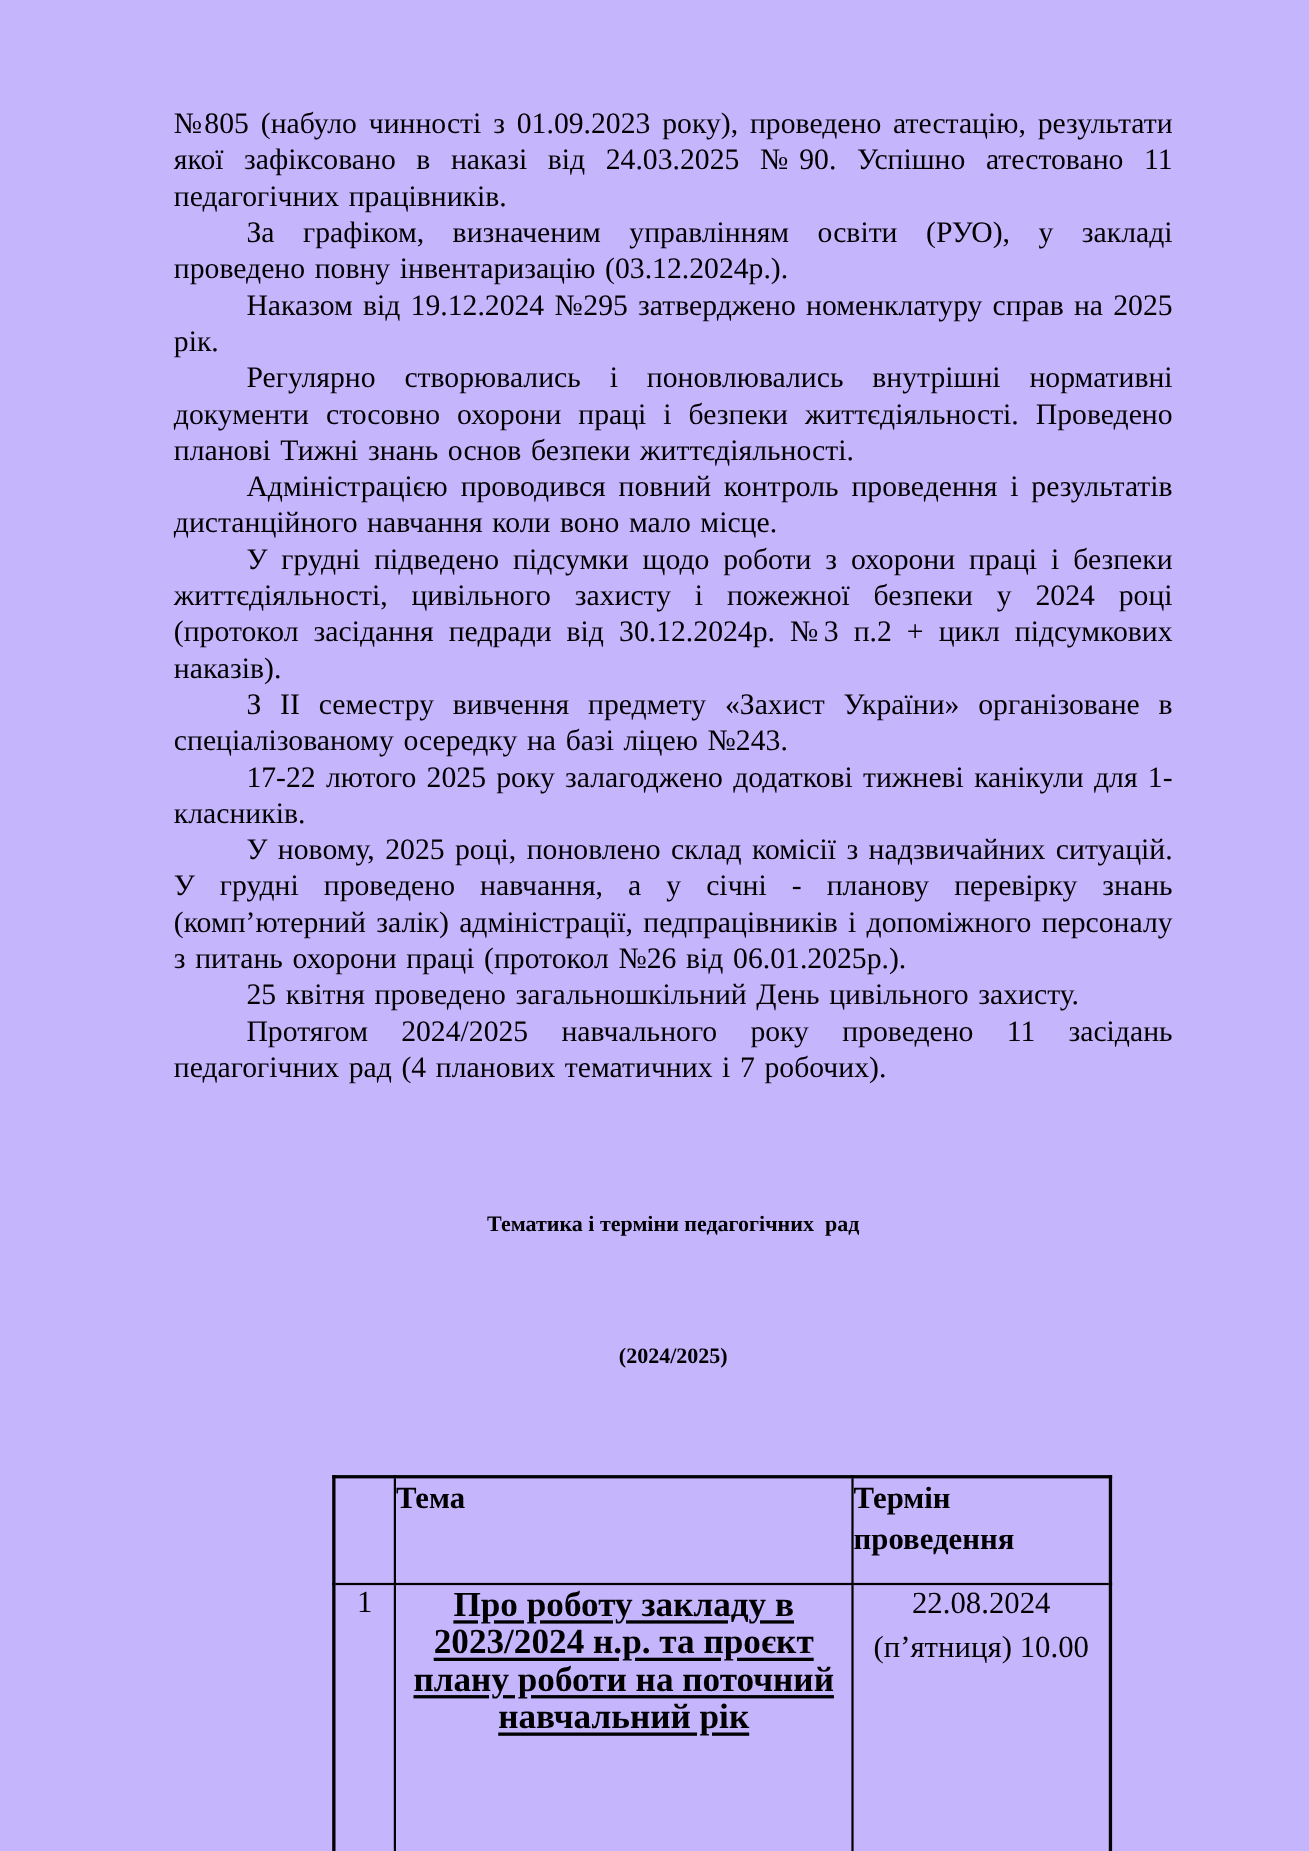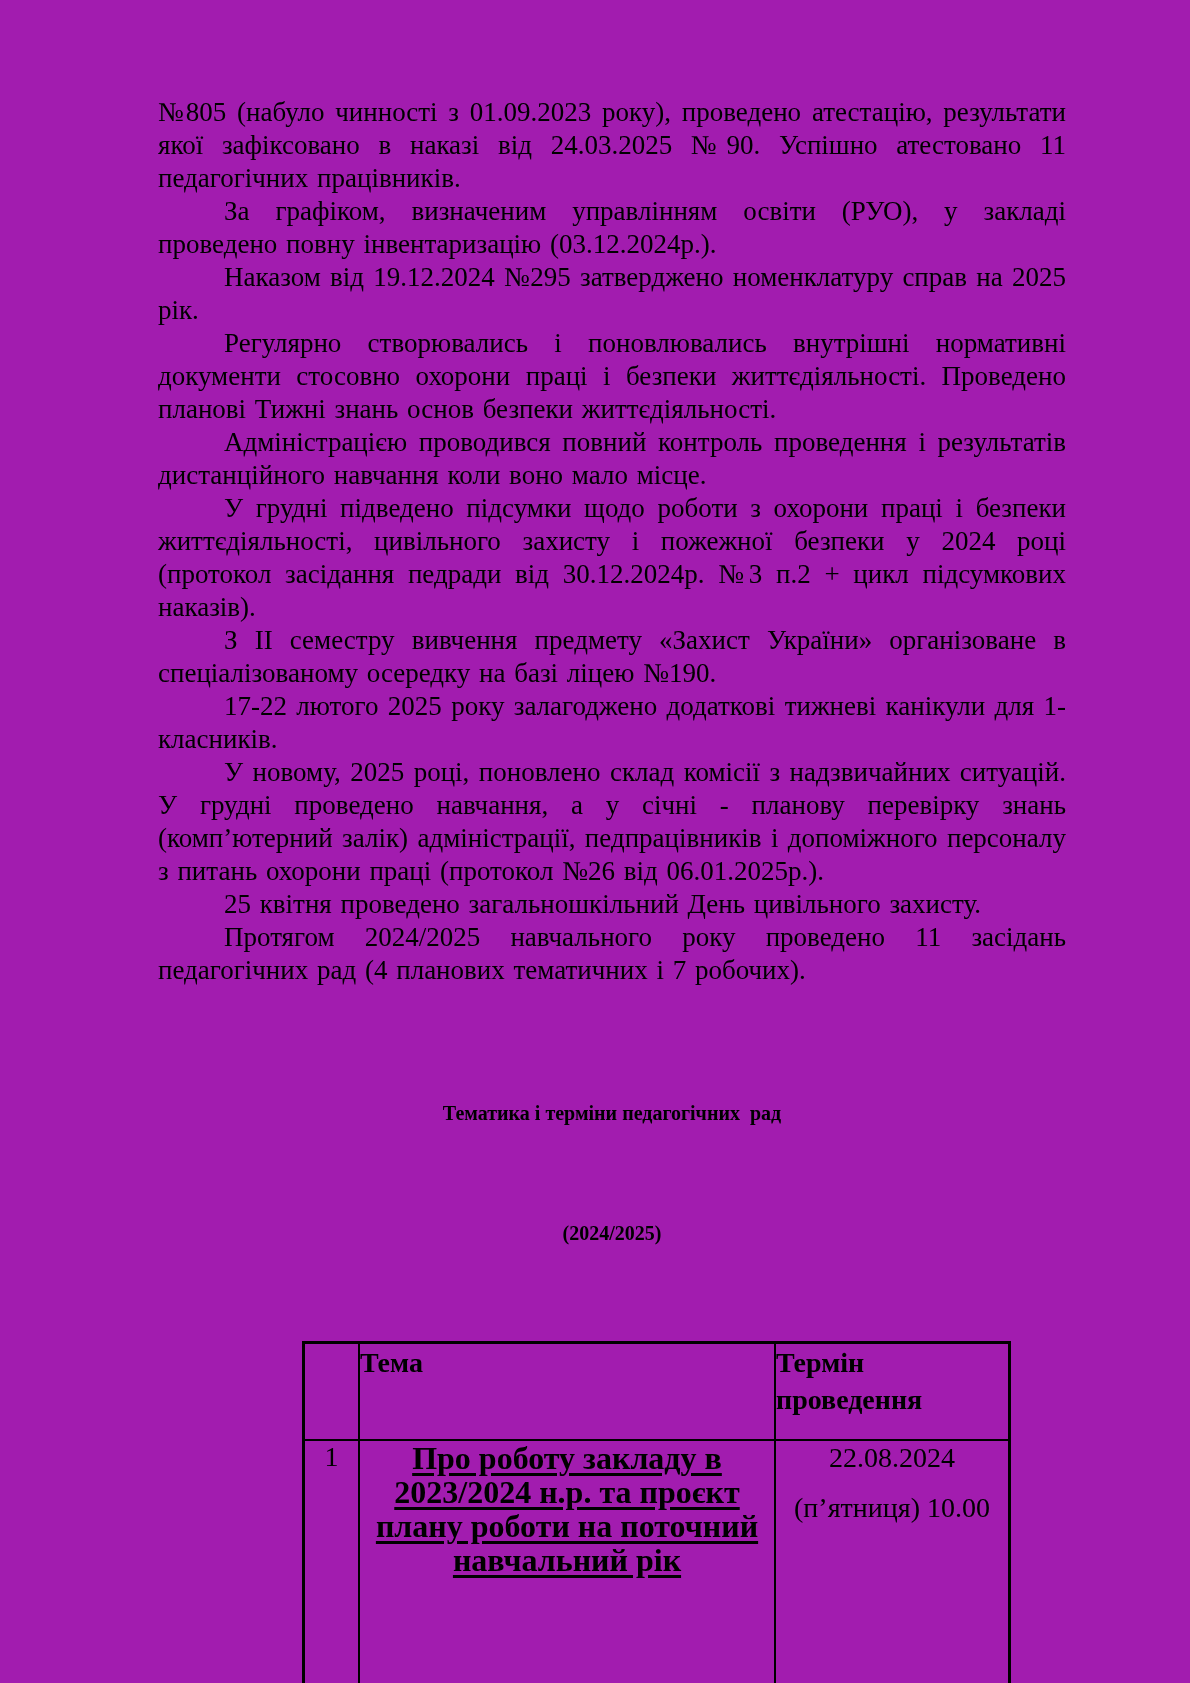--- a/index.html
+++ b/index.html
@@ -1,21 +1,21 @@
 <!DOCTYPE html>
 <html><head>
 <meta charset="utf-8">
 <style>
   html, body { margin: 0; padding: 0; background: #888; }
   .page {
     position: relative;
     width: 1190px;
     height: 1683px;
     margin: 0 auto;
-    background: #a21caf;
+    background: #c4b5fd;
     color: #000000;
     font-family: "Liberation Serif", "DejaVu Serif", serif;
     overflow: hidden;
     box-sizing: border-box;
     padding: 96px 124px 0 158px;
   }
   .body-text p {
     margin: 0;
     font-size: 27px;
     line-height: 33px;
@@ -74,35 +74,35 @@
     text-decoration: underline;
     text-decoration-thickness: 3px;
     text-underline-offset: 4px;
   }
   .term-cell {
     text-align: center;
     font-size: 28px;
     line-height: 34px;
     padding-top: 8px;
   }
-  .term-time { margin-top: 16px; }
+  .term-time { margin-top: 6px; }
 </style>
 </head>
 <body>
 
 <div class="page">
 
   <div class="body-text">
     <p>№805 (набуло чинності з 01.09.2023 року), проведено атестацію, результати якої зафіксовано в наказі від 24.03.2025 №90. Успішно атестовано 11 педагогічних працівників.</p>
     <p class="indent">За графіком, визначеним управлінням освіти (РУО), у закладі проведено повну інвентаризацію (03.12.2024р.).</p>
     <p class="indent">Наказом від 19.12.2024 №295 затверджено номенклатуру справ на 2025 рік.</p>
     <p class="indent">Регулярно створювались і поновлювались внутрішні нормативні документи стосовно охорони праці і безпеки життєдіяльності. Проведено планові Тижні знань основ безпеки життєдіяльності.</p>
     <p class="indent">Адміністрацією проводився повний контроль проведення і результатів дистанційного навчання коли воно мало місце.</p>
     <p class="indent">У грудні підведено підсумки щодо роботи з охорони праці і безпеки життєдіяльності, цивільного захисту і пожежної безпеки у 2024 році (протокол засідання педради від 30.12.2024р. №3 п.2 + цикл підсумкових наказів).</p>
-    <p class="indent">З ІІ семестру вивчення предмету «Захист України» організоване в спеціалізованому осередку на базі ліцею №190.</p>
+    <p class="indent">З ІІ семестру вивчення предмету «Захист України» організоване в спеціалізованому осередку на базі ліцею №243.</p>
     <p class="indent">17-22 лютого 2025 року залагоджено додаткові тижневі канікули для 1-класників.</p>
     <p class="indent">У новому, 2025 році, поновлено склад комісії з надзвичайних ситуацій. У грудні проведено навчання, а у січні - планову перевірку знань (комп’ютерний залік) адміністрації, педпрацівників і допоміжного персоналу з питань охорони праці (протокол №26 від 06.01.2025р.).</p>
     <p class="indent">25 квітня проведено загальношкільний День цивільного захисту.</p>
     <p class="indent gap-above">Протягом 2024/2025 навчального року проведено 11 засідань педагогічних рад (4 планових тематичних і 7 робочих).</p>
   </div>
 
   <div class="doc-heading">
     <div>Тематика і терміни педагогічних  рад</div>
     <div>(2024/2025)</div>
   </div>

